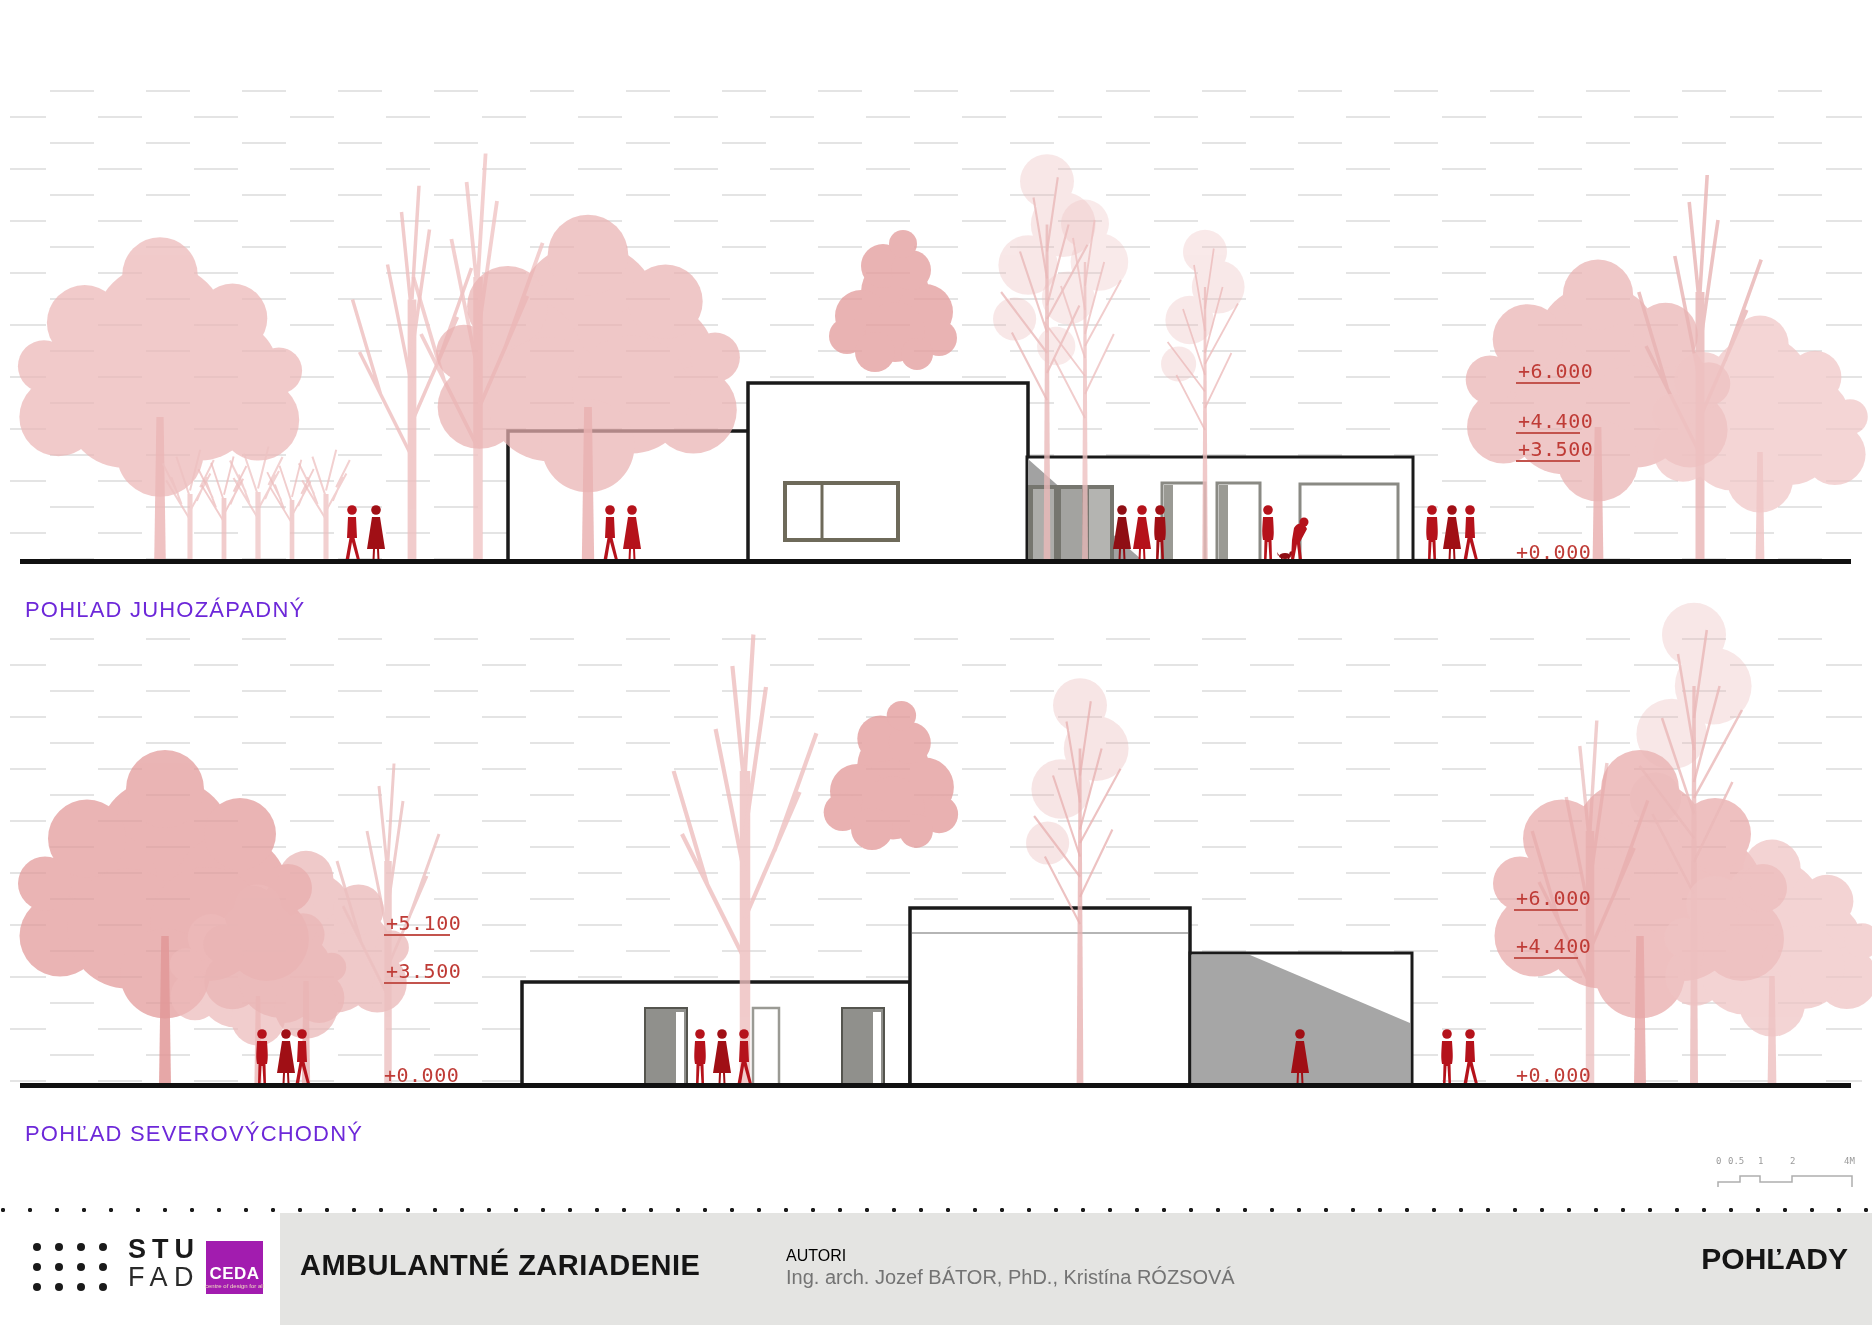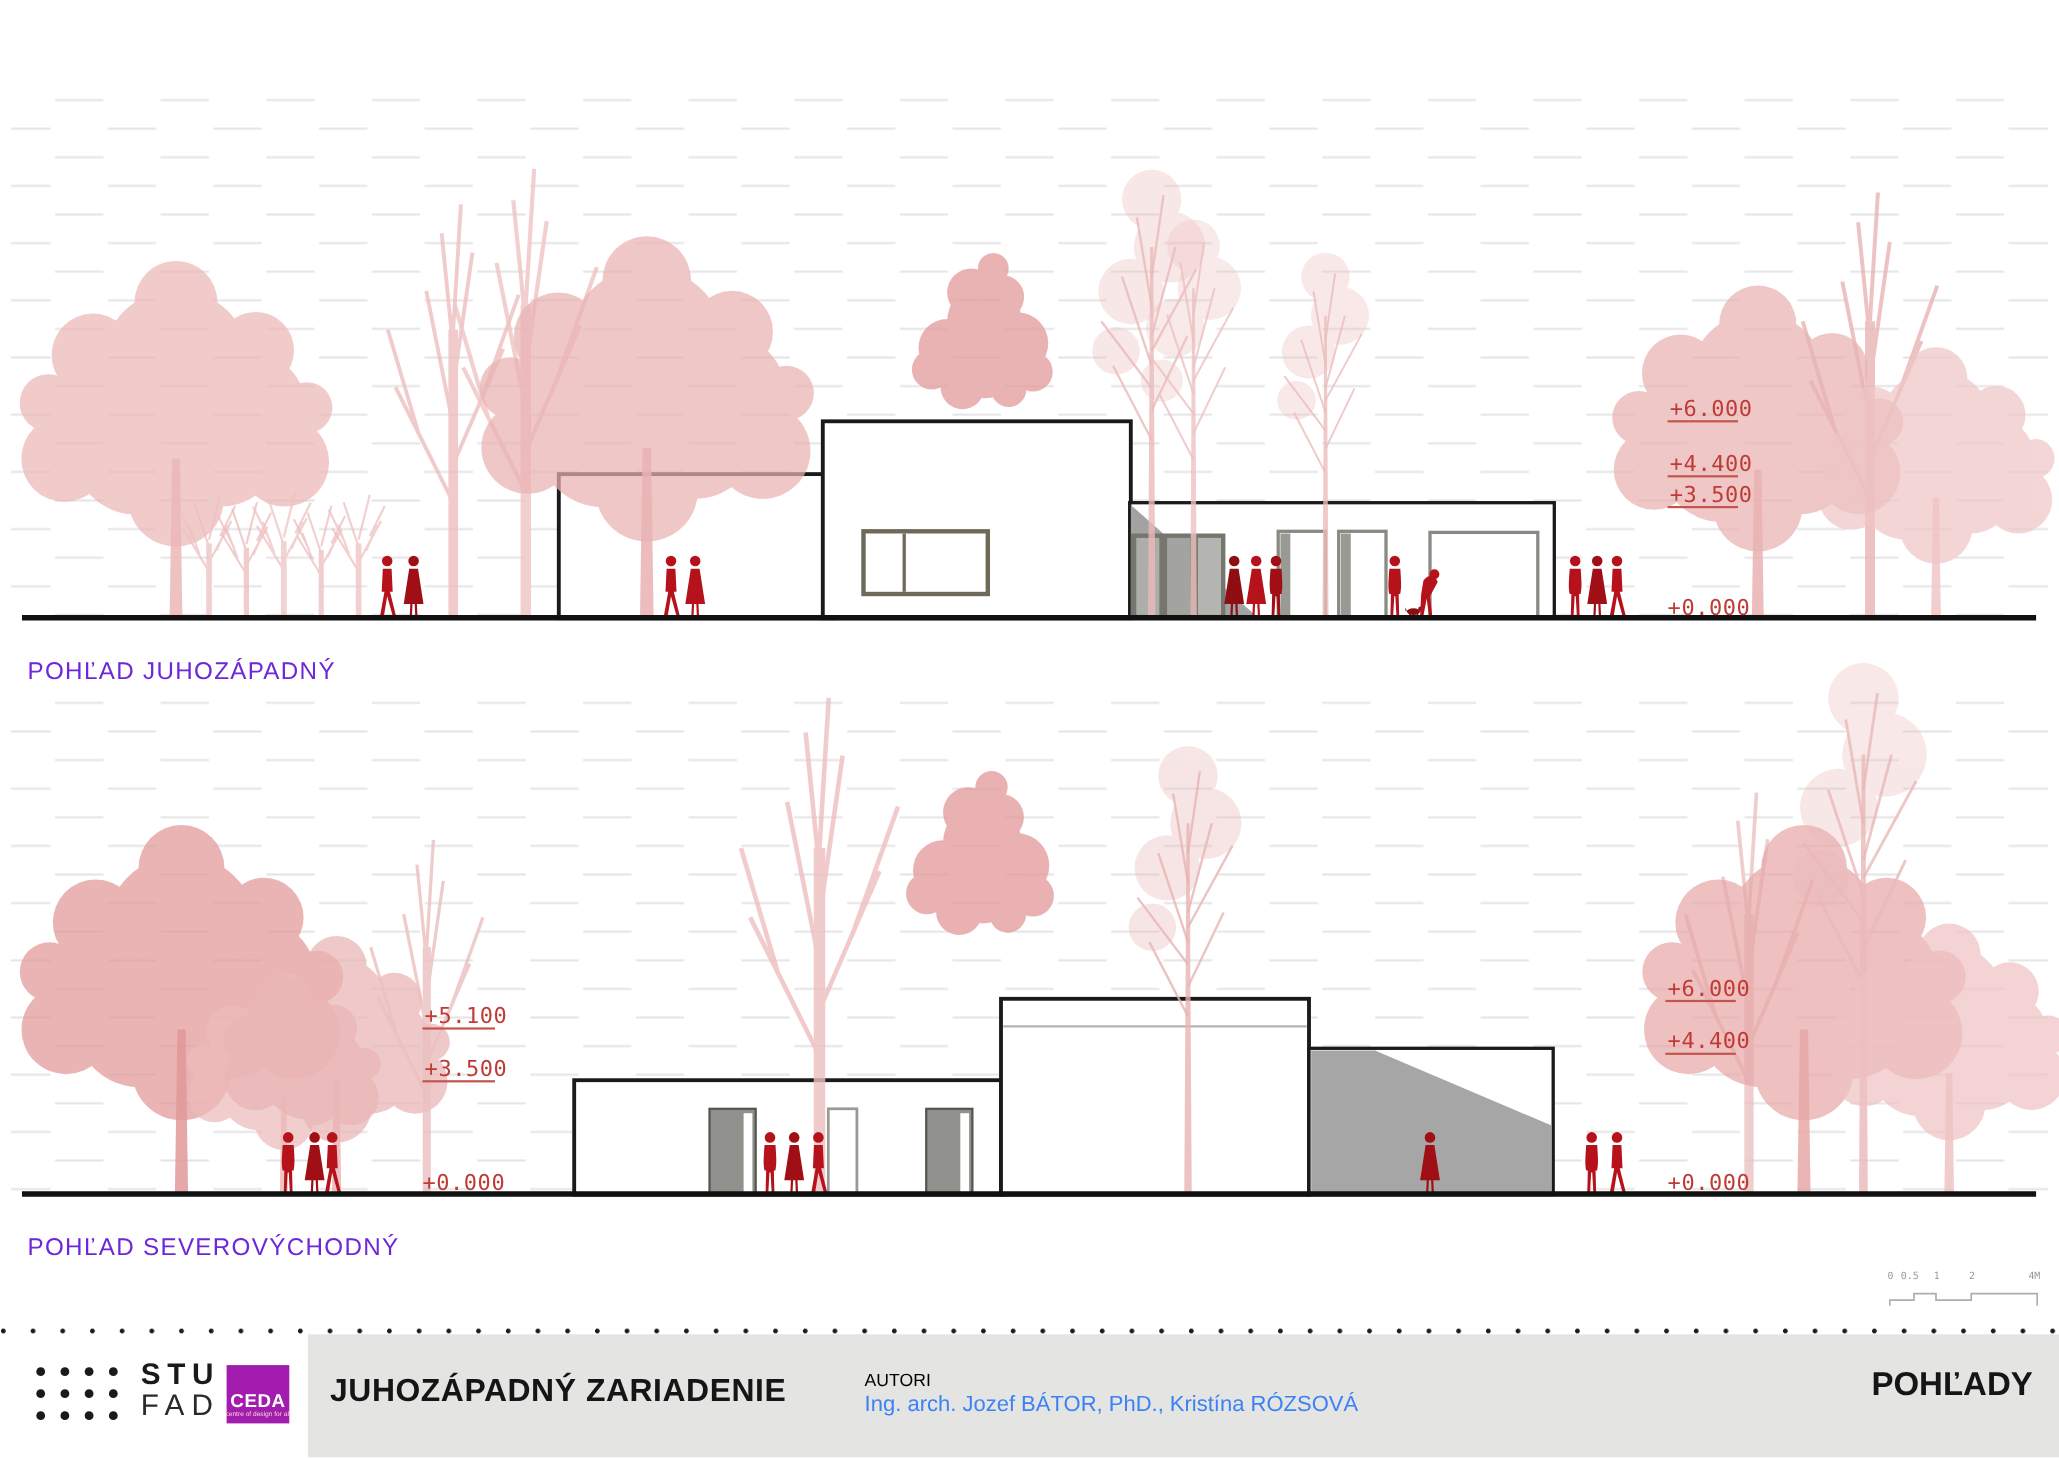--- a/index.html
+++ b/index.html
@@ -26,21 +26,21 @@
             grid-auto-rows:8px;column-gap:14px;row-gap:12px;}
   .stu-dots span{width:8px;height:8px;border-radius:50%;background:#1a1a1a;}
   .stu-txt{left:128px;top:1236px;font-size:27px;font-weight:700;letter-spacing:6px;line-height:1;}
   .fad-txt{left:128px;top:1264px;font-size:27px;font-weight:400;letter-spacing:6.5px;line-height:1;color:#2a2a2a;}
   .ceda-box{left:206px;top:1241px;width:57px;height:53px;background:#a21caf;color:#fff;
             display:flex;flex-direction:column;justify-content:flex-end;align-items:center;padding-bottom:4px;box-sizing:border-box;}
   .ceda-main{font-size:17px;font-weight:700;letter-spacing:.5px;line-height:1;}
   .ceda-sub{font-size:6px;line-height:1.4;color:#f0d9c0;white-space:nowrap;}
   .proj-title{left:300px;top:1249px;font-size:29px;font-weight:700;letter-spacing:.5px;color:#151515;}
   .autori-label{left:786px;top:1247px;font-size:16px;color:#000000;}
-  .autori-names{left:786px;top:1266px;font-size:20px;color:#3b82f6;}
+  .autori-names{left:786px;top:1266px;font-size:20px;color:#737373;}
   .sheet-title{right:24px;top:1242px;font-size:30px;font-weight:700;text-align:left;color:#151515;}
   .sheet-scale{right:24px;top:1326px;font-size:19px;text-align:center;color:#2a2a2a;font-style:italic;}
 </style>
 </head>
 <body>
 
 <svg class="abs" style="left:0;top:0" width="1872" height="580" viewBox="0 0 1872 580">
   <defs>
     <pattern id="hatch" width="96" height="52" patternUnits="userSpaceOnUse">
       <line x1="2" y1="13" x2="46" y2="13" stroke="#e4e4e4" stroke-width="2"></line>
@@ -303,17 +303,17 @@
     <span></span>
 </div>
 <div class="abs stu-txt">STU</div>
 <div class="abs fad-txt">FAD</div>
 
 <div class="abs ceda-box">
   <span class="ceda-main">CEDA</span>
   <span class="ceda-sub">centre of design for all</span>
 </div>
 
-<div class="abs proj-title">JUHOZÁPADNÝ ZARIADENIE</div>
+<div class="abs proj-title">AMBULANTNÉ ZARIADENIE</div>
 <div class="abs autori-label">AUTORI</div>
 <div class="abs autori-names">Ing. arch. Jozef BÁTOR, PhD., Kristína RÓZSOVÁ</div>
 <div class="abs sheet-title">POHĽADY</div>
 <div class="abs sheet-scale">M1:150</div>
 
 </body></html>

